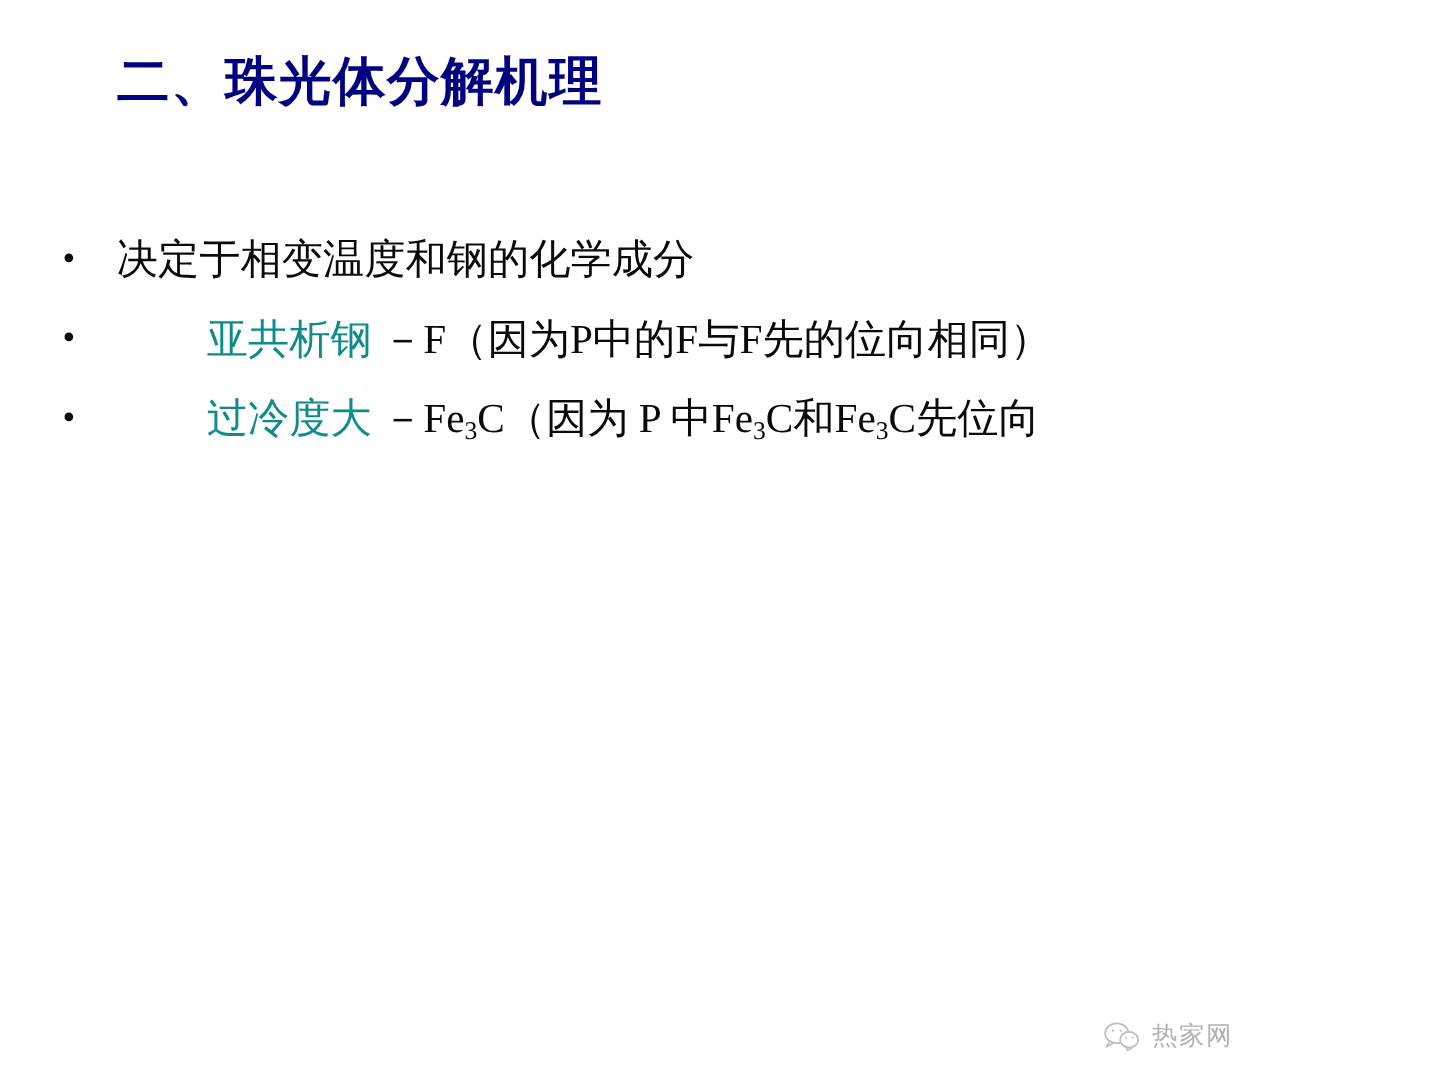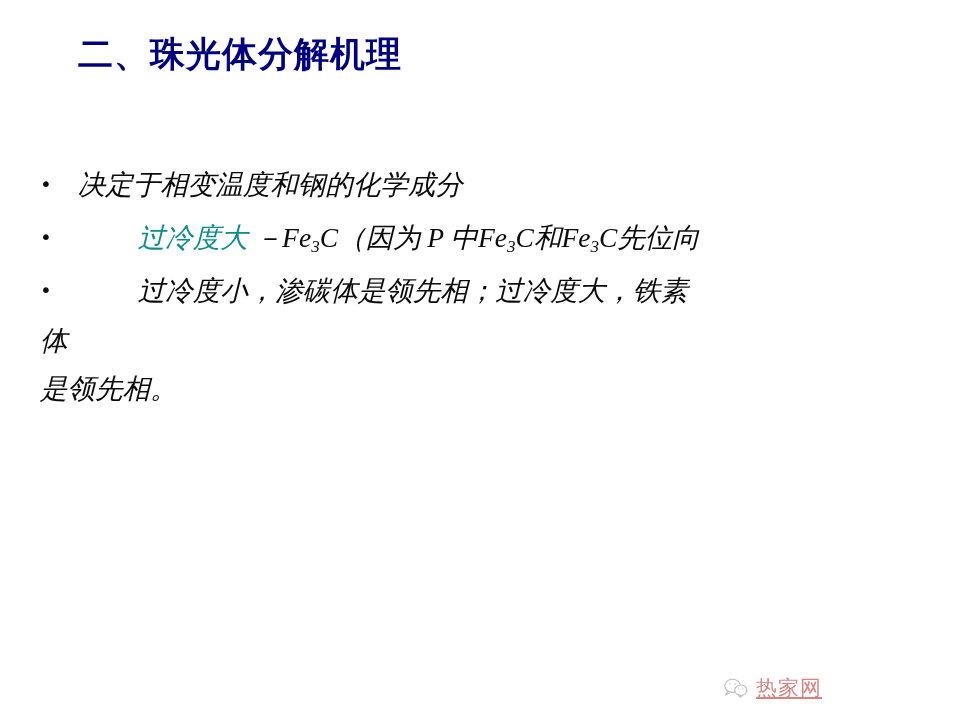--- a/index.html
+++ b/index.html
@@ -42,23 +42,22 @@
     font-size: 28px;
     color: #0E8C8C;
     white-space: nowrap;
     line-height: 1.15;
   }
 
   
   .body-block {
     position: absolute;
     left: 40px;
-    top: 158px;
+    top: 146px;
     width: 900px;
-    font-style: italic;
   }
   .para {
     font-size: 27.5px;
     color: #0a0a0a;
     line-height: 1.0;
     margin: 0 0 0 0;
     white-space: nowrap;
   }
   .line {
     display: block;
@@ -98,25 +97,24 @@
   .watermark {
     position: absolute;
     right: 22px;
     bottom: 18px;
     display: flex;
     align-items: center;
     gap: 7px;
     opacity: 0.55;
   }
   .watermark .wm-text {
-    font-size: 21px;
-    color: #b91c1c;
+    font-size: 17px;
+    color: #737373;
     font-family: "Liberation Sans", sans-serif;
     letter-spacing: 1px;
-    text-decoration: underline;
   }
   .wechat-icon {
     width: 26px;
     height: 22px;
     display: block;
   }
 </style>
 </head>
 <body>
 
@@ -128,44 +126,39 @@
   <div class="body-block">
 
     <div class="para">
       <span class="line">
         <span class="bullet">•</span>
         <span class="gap-sm"></span>
         <span>决定于相变温度和钢的化学成分</span>
       </span>
     </div>
 
+    <div class="para">
+      <span class="line">
+        <span class="bullet">•</span>
+        <span class="gap-lg"></span>
+        <span class="teal">亚共析钢</span>
+        <span>－F（因为P中的F与F先的位向相同）</span>
+      </span>
+    </div>
 
     <div class="para">
       <span class="line">
         <span class="bullet">•</span>
         <span class="gap-lg"></span>
         <span class="teal">过冷度大</span>
         <span>－Fe</span><sub>3</sub><span>C（因为 P 中Fe</span><sub>3</sub><span>C和Fe</span><sub>3</sub><span>C先位向</span>
       </span>
     </div>
 
 
-    <div class="para">
-      <span class="line">
-        <span class="bullet">•</span>
-        <span class="gap-lg"></span>
-        <span>过冷度小，渗碳体是领先相；过冷度大，铁素</span>
-      </span>
-      <span class="line tight">
-        <span>体</span>
-      </span>
-      <span class="line tight">
-        <span>是领先相。</span>
-      </span>
-    </div>
 
 
   </div>
 
   <div class="watermark">
     <span>
       <svg class="wechat-icon" viewBox="0 0 30 24" fill="none" stroke="#8a8a8a" stroke-width="1.3">
         <ellipse cx="11" cy="9.5" rx="9" ry="7.6"></ellipse>
         <path d="M5.5 15.5 L3 20 L7.6 17.4" stroke-linecap="round" stroke-linejoin="round"></path>
         <circle cx="8" cy="7.5" r="0.9" fill="#8a8a8a" stroke="none"></circle>

